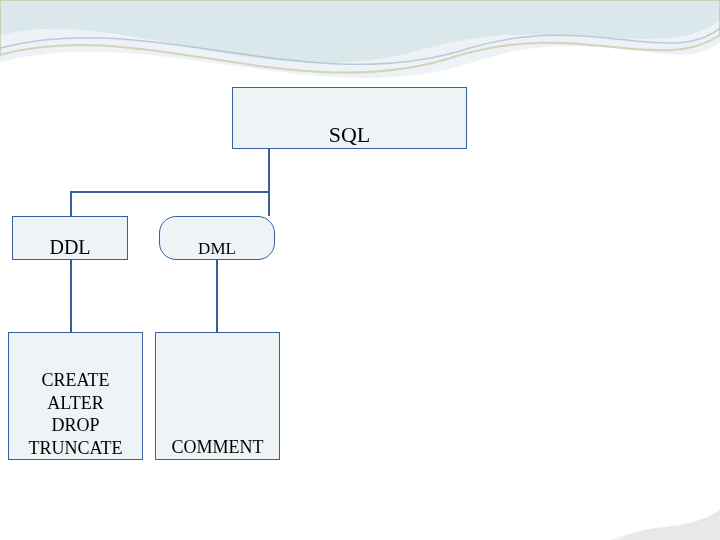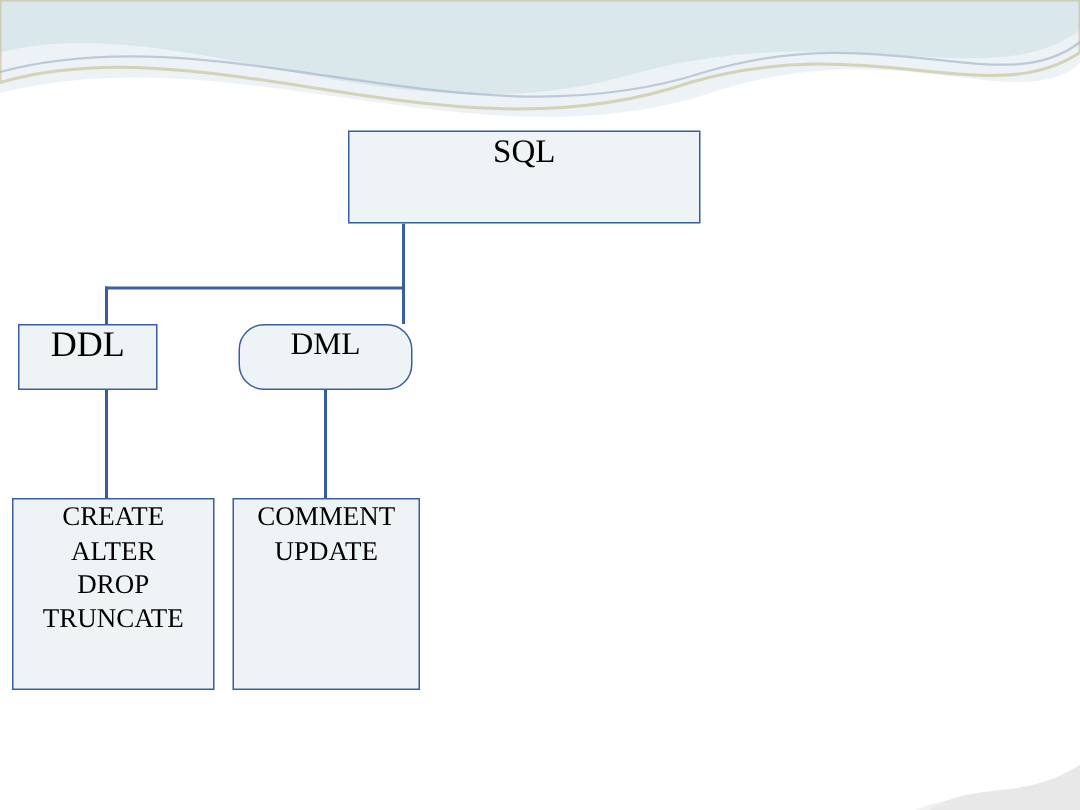--- a/index.html
+++ b/index.html
@@ -18,38 +18,38 @@
     height: 120px;
     pointer-events: none;
   }
   .box {
     position: absolute;
     background: #eef4f6;
     border: 1.5px solid #3a5fa0;
     display: flex;
     flex-direction: column;
     align-items: center;
-    justify-content: flex-start;
+    justify-content: flex-end;
     text-align: center;
     color: #000;
   }
   .box-root {
     left: 232px; top: 87px;
     width: 235px; height: 62px;
     font-size: 22px;
   }
   .box-ddl {
     left: 12px; top: 216px;
-    width: 93px; height: 44px;
-    font-size: 24px;
+    width: 116px; height: 44px;
+    font-size: 20px;
   }
   .box-dml {
     left: 159px; top: 216px;
     width: 116px; height: 44px;
-    font-size: 21px;
+    font-size: 17px;
     border-radius: 17px;
   }
   .box-ddl-ops {
     left: 8px; top: 332px;
     width: 135px; height: 128px;
     font-size: 18px;
     line-height: 1.25;
   }
   .box-dml-ops {
     left: 155px; top: 332px;
@@ -111,19 +111,18 @@
 
 <div class="box box-ddl-ops">
   <span>CREATE</span>
   <span>ALTER</span>
   <span>DROP</span>
   <span>TRUNCATE</span>
 </div>
 
 <div class="box box-dml-ops">
   <span>COMMENT</span>
-  <span>UPDATE</span>
 </div>
 
 <svg class="deco-corner" viewBox="0 0 110 40" preserveAspectRatio="none">
   <path d="M10,40 C40,20 70,35 110,10 L110,40 Z" fill="#d8d8d8" opacity="0.6"></path>
   <path d="M0,40 C35,25 65,38 110,18 L110,40 Z" fill="#e8e8e8" opacity="0.6"></path>
 </svg>
 
 </body></html>

